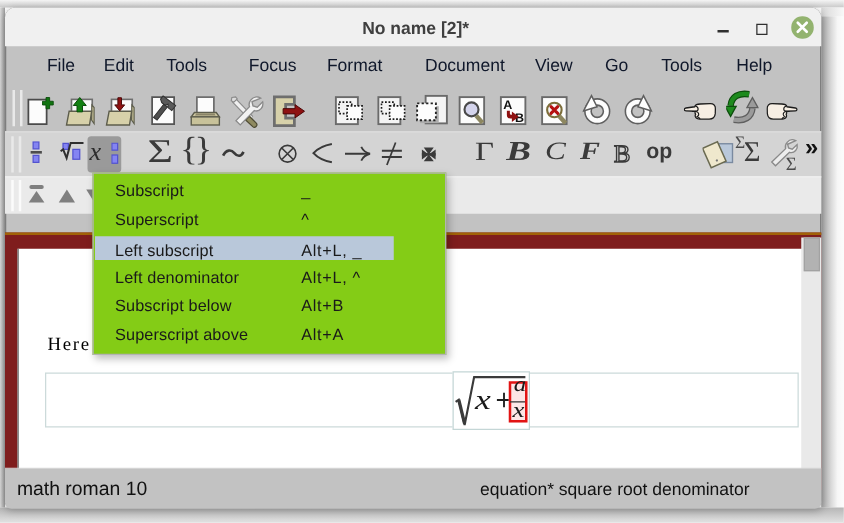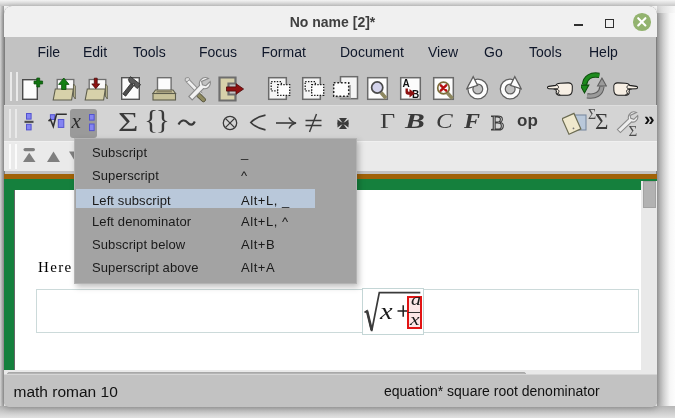--- a/index.html
+++ b/index.html
@@ -16,31 +16,31 @@
     font-size:14px;font-weight:bold;color:#3f3f3f;letter-spacing:0px;}
   #menubar{position:absolute;left:16px;top:31px;width:100%;height:31px;color:#0f172a;font-size:14px;}
   .mi{position:absolute;top:7px;}
   #tb1{position:absolute;left:0;top:62px;width:100%;height:37px;}
   #tb2{position:absolute;left:0;top:99px;width:100%;height:36px;background:#d4d4d4;
     border-top:1px solid #dedede;}
   #tb3{position:absolute;left:0;top:135px;width:100%;height:29px;background:#eaeaea;
     border-top:1px solid #f0f0f0;}
   .grip{position:absolute;width:4px;border-left:2px solid #e9e9e9;border-right:2px solid #e9e9e9;}
   .icon{position:absolute;}
-  #work{position:absolute;left:0;top:168px;width:100%;height:204px;background:#15803d;
-    border-top:5px solid #a16207;}
+  #work{position:absolute;left:0;top:180px;width:100%;height:204px;background:#7f1d1d;
+    border-top:2px solid #a16207;}
   #page{position:absolute;left:10px;top:11px;width:627.5px;height:180px;background:#ffffff;
     border-left:1px solid #666;}
   #vsb{position:absolute;right:0;top:2px;width:16px;height:202px;background:#e9e9e9;}
   #vthumb{position:absolute;left:1.5px;top:0px;width:11.5px;height:25px;background:#b2b2b2;border:1px solid #a2a2a2;}
   #hsb{position:absolute;left:0;top:190.5px;width:637.5px;height:13.5px;background:#e9e9e9;}
   #hthumb{position:absolute;left:2.5px;top:2.5px;width:517px;height:8.5px;background:#b5b5b5;border:1px solid #a8a8a8;border-radius:2px;}
   #statusbar{position:absolute;left:0;top:368px;width:100%;height:32px;background:#c2c2c2;
     border-radius:0 0 5px 5px;border-top:1px solid #d6d6d6;font-size:13.5px;color:#111;}
-  #menu{position:absolute;left:74px;top:138px;width:283px;height:145.5px;background:#a3a3a3;
+  #menu{position:absolute;left:74px;top:138px;width:283px;height:145.5px;background:#84cc16;
     border:1px solid #b3b3b3;box-shadow:2px 3px 6px rgba(0,0,0,.25);box-sizing:border-box;
     font-size:13px;letter-spacing:0.1px;color:#1a1a1a;z-index:50;}
   .item{position:absolute;left:1px;width:239px;height:23px;}
   .item .lab{position:absolute;left:16px;top:4px;}
   .item .sc{position:absolute;left:165px;top:4px;letter-spacing:0.55px;}
   .hl{background:#b9c8da;}
   .ser{font-family:"Liberation Serif",serif;}
   .t2{position:absolute;color:#3a3a3a;line-height:1;}
 </style>
 </head>

